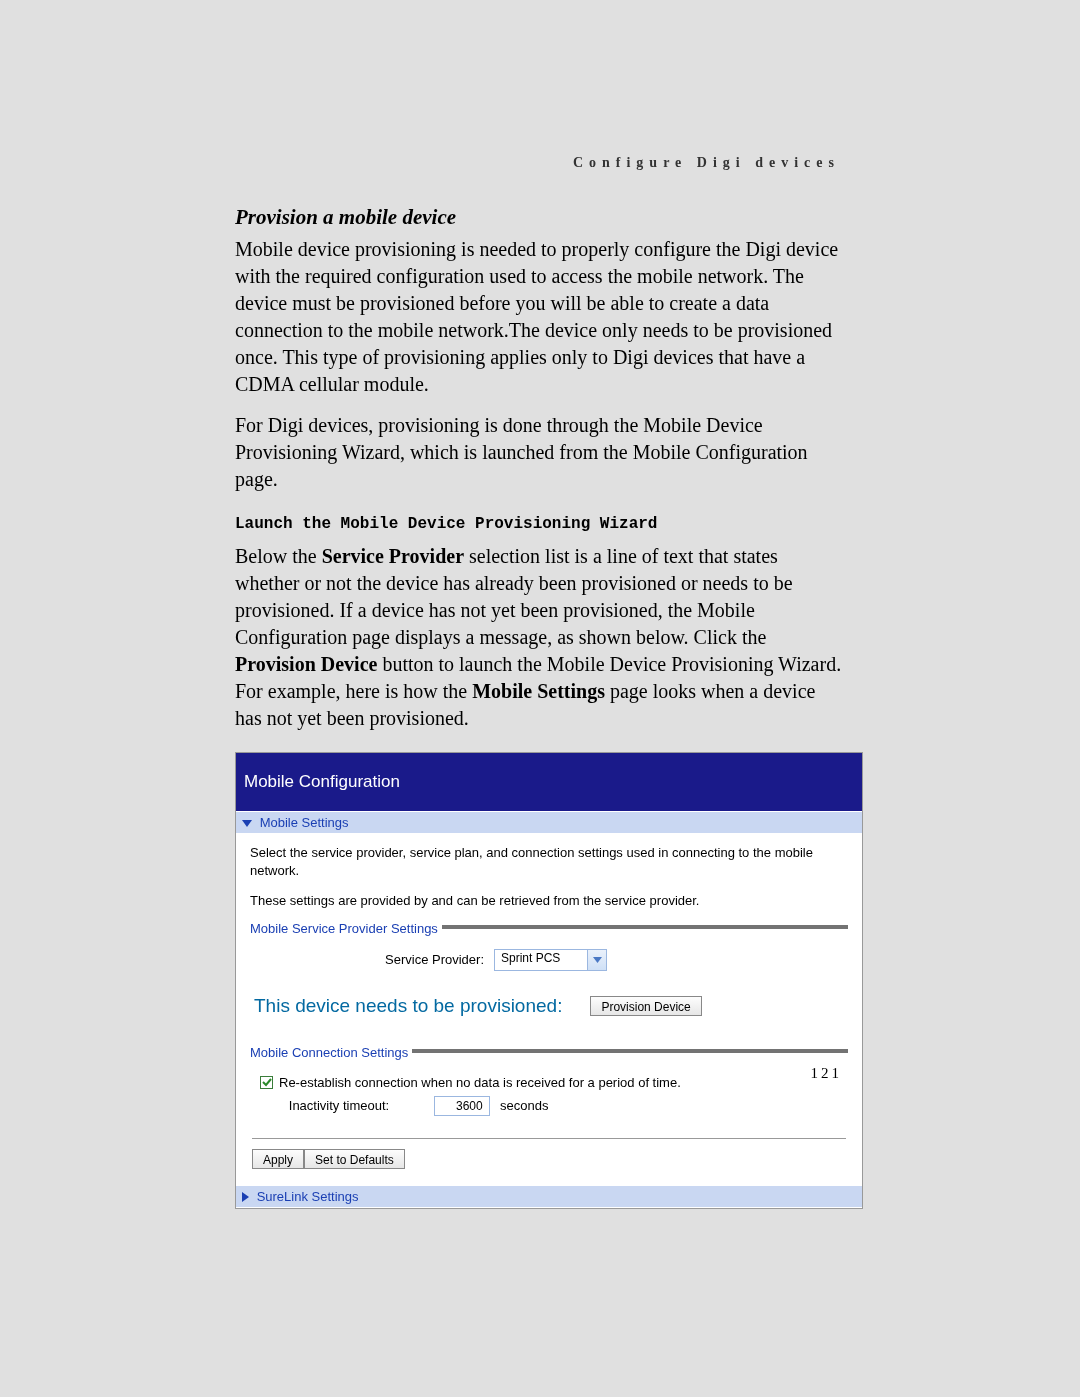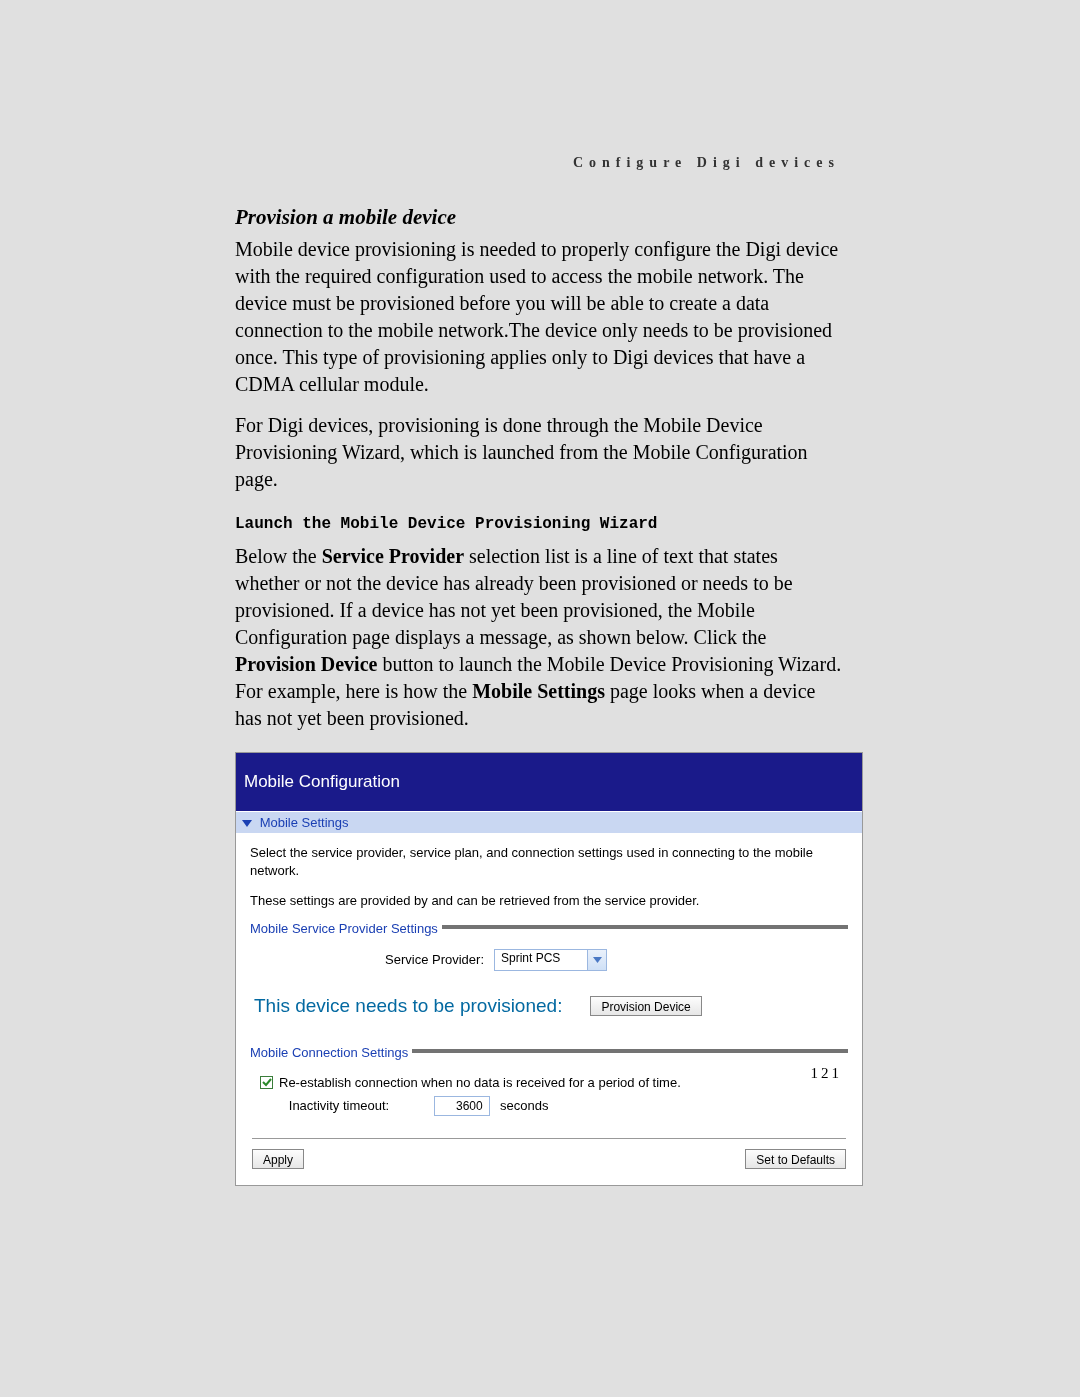--- a/index.html
+++ b/index.html
@@ -210,22 +210,20 @@
     box-sizing: border-box;
     line-height: 18px;
     display: inline-block;
   }
 
   .btn-row {
     border-top: 1px solid #999;
     margin: 14px 2px 10px 2px;
     padding-top: 10px;
     display: flex;
-    gap: 6px;
-    justify-content: space-between;
   }
 
   .page-num {
     position: absolute;
     right: 238px;
     top: 1065px;
     font-family: Georgia, "Times New Roman", serif;
     font-size: 15px;
     letter-spacing: 3px;
   }
@@ -306,20 +304,24 @@
             </div>
           </div>
         </div>
 
         <div class="btn-row">
           <span class="btn">Apply</span>
           <span class="btn">Set to Defaults</span>
         </div>
       </div>
 
+      <div class="ui-section-hdr">
+        <span class="tri tri-right"></span>
+        <span>SureLink Settings</span>
+      </div>
 
     </div>
 
   </div>
 
   <div class="page-num">121</div>
 
 </div>
 
 </body></html>

